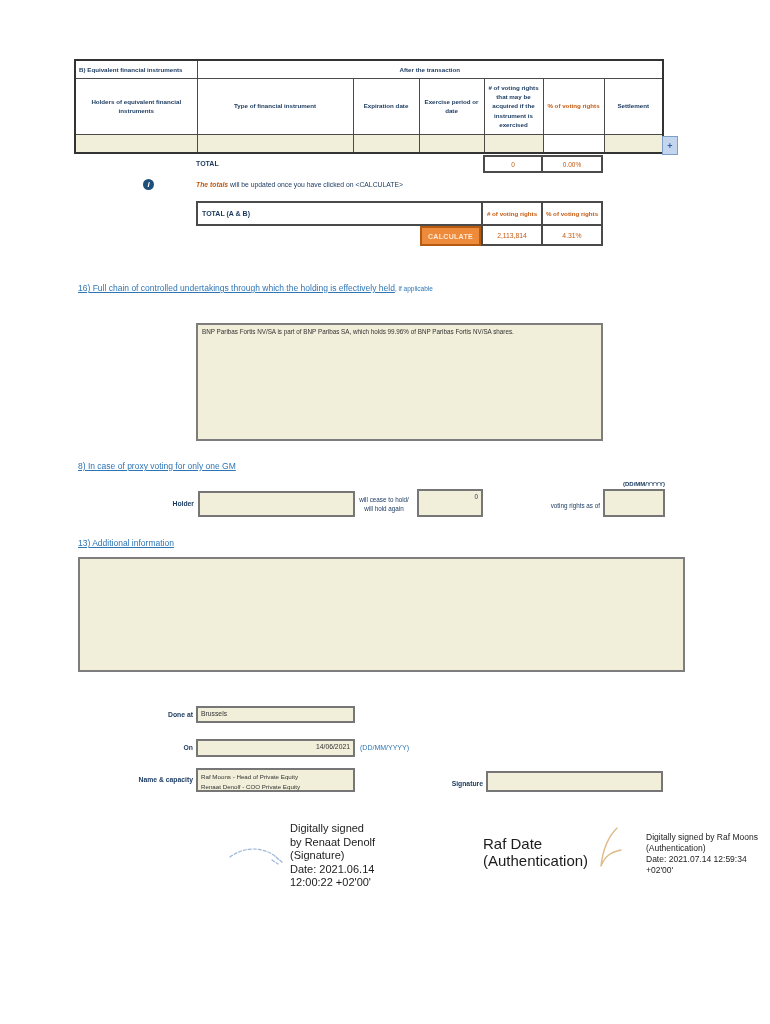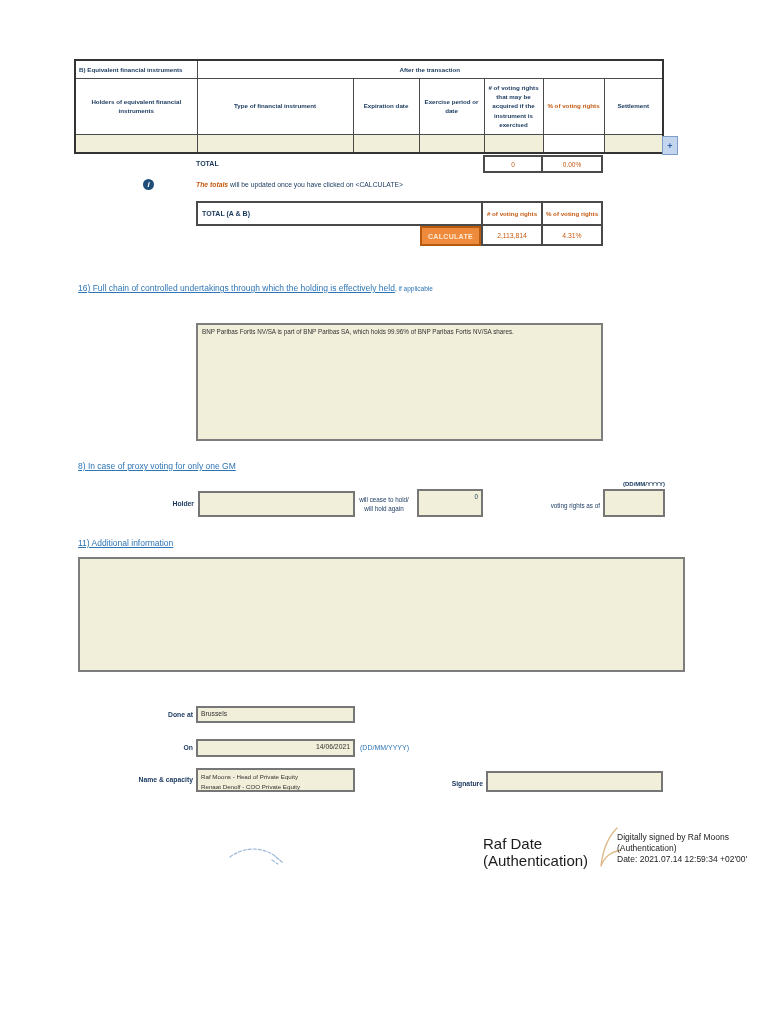--- a/index.html
+++ b/index.html
@@ -73,21 +73,21 @@
   .nameLines span { display:block; }
 
   
   .sigScribble { position:absolute; left:228px; top:843px; }
   .sigTextL { position:absolute; left:290px; top:822px; font-size:11px; line-height:13.5px; color:#1c1c1c; }
   .sigTextL span { display:block; }
   .sigNameR { position:absolute; left:483px; top:835px; font-size:15px; line-height:17px; color:#1c1c1c; }
   .sigNameR span { display:block; }
   .sigParaph { position:absolute; left:597px; top:826px; }
   .sigTextR { position:absolute; left:617px; top:832px; font-size:8.5px; line-height:11px; color:#1c1c1c; }
-  .sigTextR span { display:block; }
+  .sigTextR span { display:block;margin-left:29px; }
 </style>
 </head>
 <body>
 
 <div class="page">
 
   <table class="tblB">
     <colgroup>
       <col style="width:122px">
         <col style="width:156px">
@@ -152,21 +152,21 @@
     </div>
   <div class="field" style="left:417px; top:489px; width:66px; height:28px;">
       <div class="fieldVal right" style="font-size:6.3px; color:#17375d;">0</div>
     </div>
   <div class="smlbl" style="left:530px; top:501px; width:70px; text-align:right;">voting rights as of</div>
   <div class="fmt" style="left:603px; top:481px; width:62px;">(DD/MM/YYYY)</div>
   <div class="field" style="left:603px; top:489px; width:62px; height:28px;">
       <div class="fieldVal"></div>
     </div>
 
-  <div class="secHead" style="left:78px; top:538px;"><span class="underlined">11) Additional information</span></div>
+  <div class="secHead" style="left:78px; top:538px;"><span class="underlined">13) Additional information</span></div>
   <div class="bigBox" style="left:78px; top:557px; width:607px; height:115px;"></div>
 
   <div class="lbl" style="left:110px; top:711px; width:83px;">Done at</div>
   <div class="field" style="left:196px; top:706px; width:159px; height:17px;">
       <div class="fieldVal">Brussels</div>
     </div>
 
   <div class="lbl" style="left:110px; top:744px; width:83px;">On</div>
   <div class="field" style="left:196px; top:739px; width:159px; height:18px;">
       <div class="fieldVal right">14/06/2021</div>
@@ -182,20 +182,27 @@
   </div>
 
   <div class="lbl" style="left:420px; top:780px; width:63px;">Signature</div>
   <div class="field" style="left:486px; top:771px; width:177px; height:21px;">
       <div class="fieldVal"></div>
     </div>
 
   <svg class="sigScribble" width="62" height="24" viewBox="0 0 62 24">
     <path d="M2 14 C 10 8, 22 4, 34 7 C 42 9, 46 12, 50 16 L 54 19 M 48 14 L 55 20 M 44 17 L 50 21" fill="none" stroke="#9db7d8" stroke-width="1.2" stroke-dasharray="3 2" stroke-linecap="round"></path>
   </svg>
+  <div class="sigTextL">
+    <span>Digitally signed</span>
+    <span>by Renaat Denolf</span>
+    <span>(Signature)</span>
+    <span>Date: 2021.06.14</span>
+    <span>12:00:22 +02'00'</span>
+  </div>
 
   <div class="sigNameR">
     <span>Raf Date</span>
     <span>(Authentication)</span>
   </div>
   <svg class="sigParaph" width="26" height="44" viewBox="0 0 26 44">
     <path d="M20 2 C 12 10, 6 22, 4 40 M 4 40 C 8 30, 14 26, 24 24" fill="none" stroke="#ddba88" stroke-width="1.4" stroke-linecap="round"></path>
   </svg>
   <div class="sigTextR">
     <span>Digitally signed by Raf Moons</span>

